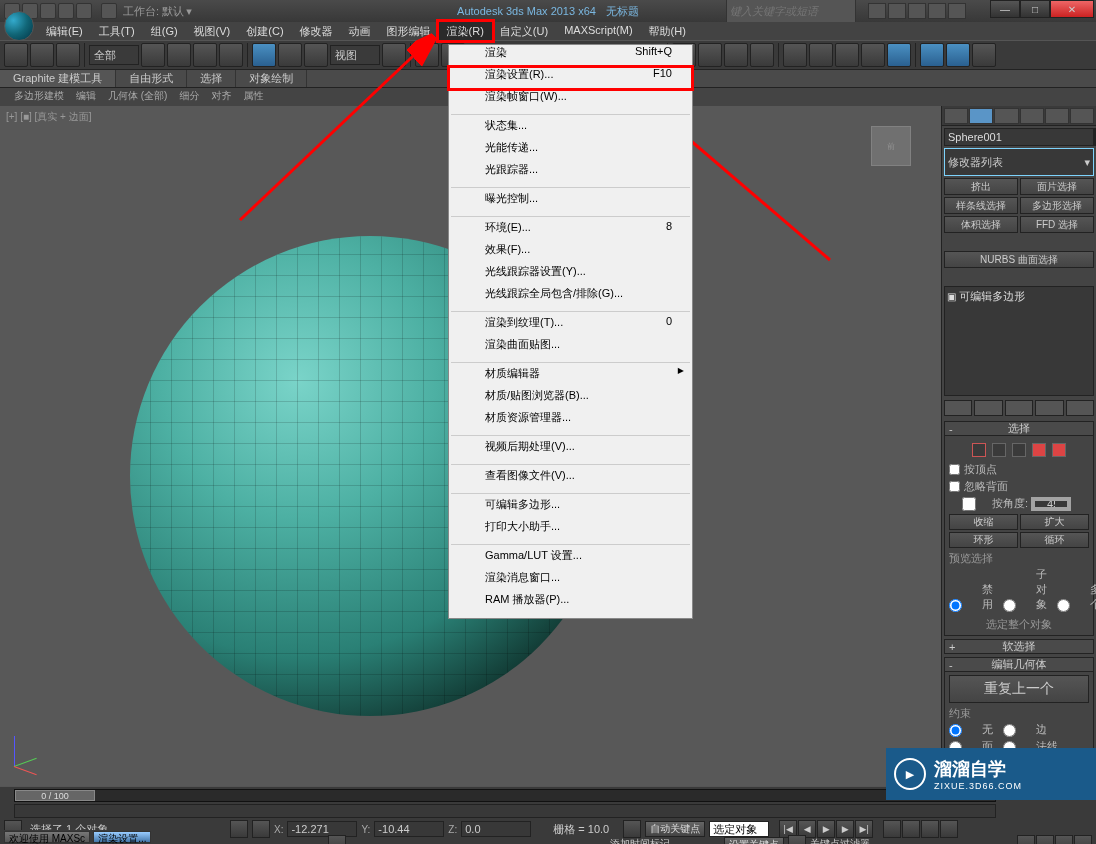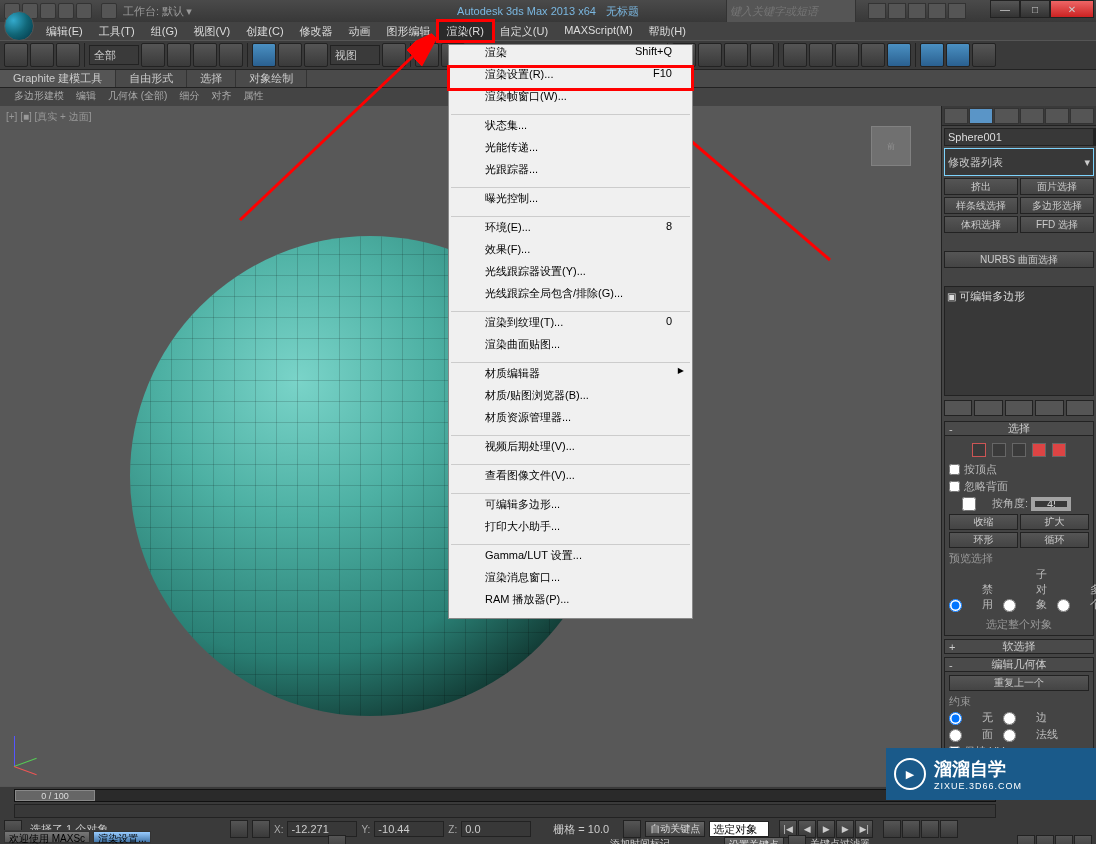--- a/index.html
+++ b/index.html
@@ -344,21 +344,21 @@
 
   <div class="rollout-head">
         <span class="pm">+</span>
         <span>软选择</span>
       </div>
   <div class="rollout-head">
         <span class="pm">-</span>
         <span>编辑几何体</span>
       </div>
   <div class="rollout-body">
-    <button style="width:100%;height:16px;background:linear-gradient(#555,#444);border:1px solid #222;color:#ccc;font-size:10px">重复上一个</button>
+    <button style="width:100%;height:28px;background:linear-gradient(#555,#444);border:1px solid #222;color:#ccc;font-size:14px">重复上一个</button>
     <div style="color:#999;margin-top:3px">约束</div>
     <div class="radio-row">
       <label>
             <input type="radio" checked="" style="">
             <span>无</span>
           </label>
       <label>
             <input type="radio" style="">
             <span>边</span>
           </label>

